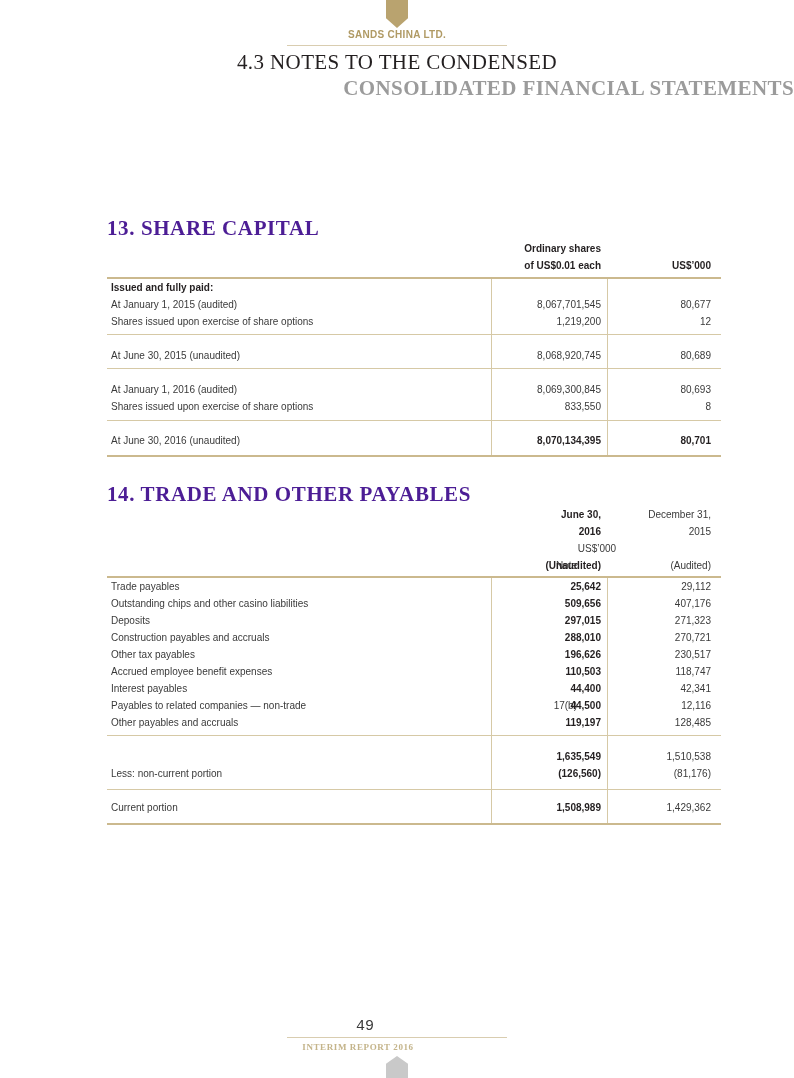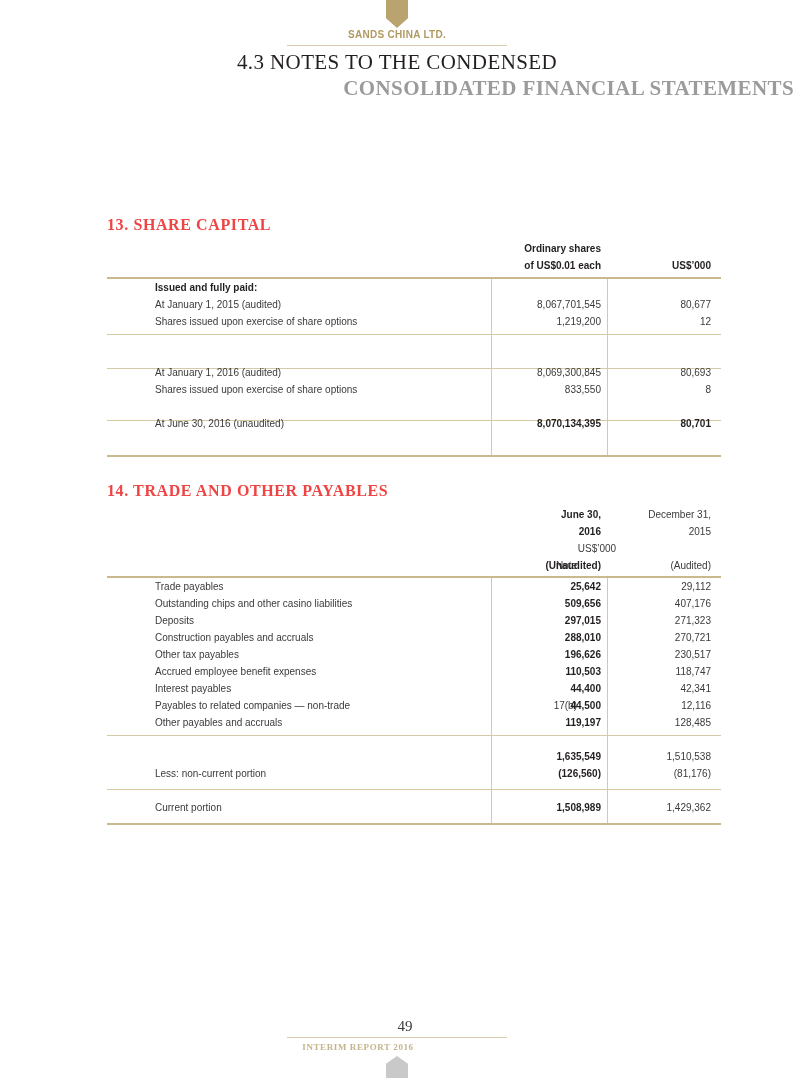--- a/index.html
+++ b/index.html
@@ -7,34 +7,34 @@
          font-family: "Liberation Sans", sans-serif; color: #3a3a3a; }
   .tab-top { position: absolute; left: 386px; top: 0; width: 22px; height: 28px;
              background: #b9a36f; clip-path: polygon(0 0,100% 0,100% 65%,50% 100%,0 65%); }
   .company { position: absolute; left: 0; width: 794px; top: 29px; text-align: center;
              font-size: 10px; font-weight: bold; color: #b09a64; letter-spacing: 0.3px; }
   .rule-top { position: absolute; left: 287px; top: 45px; width: 220px; height: 1px; background: #d9cdb0; }
   .title1 { position: absolute; left: 0; width: 794px; top: 50px; text-align: center;
             font-family: "Liberation Serif", serif; font-size: 21px; color: #231f20; letter-spacing: 0.4px; }
   .title2 { position: absolute; left: 0; width: 794px; top: 76px; text-align: right;
             font-family: "Liberation Serif", serif; font-size: 21px; font-weight: bold; color: #9b9b9b; letter-spacing: 0.4px; }
-  .section-h { position: absolute; left: 107px; font-family: "Liberation Serif", serif; font-size: 16px;
-               font-weight: bold; color: #ef4444; letter-spacing: 0.6px; }
+  .section-h { position: absolute; left: 107px; font-family: "Liberation Serif", serif; font-size: 21px;
+               font-weight: bold; color: #4c1d95; letter-spacing: 0.6px; }
   .tbl { position: absolute; left: 107px; width: 614px; font-size: 10px; color: #3a3a3a; }
   .row { position: relative; height: 17px; line-height: 17px; }
-  .c-label { position: absolute; left: 4px; white-space: nowrap; margin-left: 44px; }
+  .c-label { position: absolute; left: 4px; white-space: nowrap; }
   .c-note { position: absolute; left: 340px; width: 130px; text-align: right; }
   .c-v1 { position: absolute; left: 384px; width: 110px; text-align: right; }
   .c-v2 { position: absolute; left: 500px; width: 104px; text-align: right; }
   .bold { font-weight: bold; color: #231f20; }
   .hline { position: absolute; left: 0; width: 614px; height: 2px; background: #cbb98e; }
   .hline.thin { height: 1px; background: #d6c9a6; }
   .vline { position: absolute; width: 1px; background: #d6c9a6; }
   .foot-page { position: absolute; left: 0; width: 730px; top: 1018px; text-align: center;
-               font-family: Liberation Serif, serif; font-size: 15px; color: #3a3a3a; padding-left: 40px; }
+               font-family: Liberation Mono, monospace; font-size: 15px; color: #3a3a3a; }
   .rule-bot { position: absolute; left: 287px; top: 1037px; width: 220px; height: 1px; background: #d9cdb0; }
   .foot-title { position: absolute; left: 0; width: 716px; top: 1042px; text-align: center;
                 font-family: "Liberation Serif", serif; font-size: 9px; font-weight: bold; color: #c4b48a; letter-spacing: 0.6px; }
   .tab-bot { position: absolute; left: 386px; top: 1056px; width: 22px; height: 22px;
              background: #c9c9c9; clip-path: polygon(50% 0,100% 35%,100% 100%,0 100%,0 35%); }
 </style>
 </head>
 <body>
 
 <div class="tab-top"></div>
@@ -67,20 +67,25 @@
     <span class="c-v1">8,067,701,545</span>
     <span class="c-v2">80,677</span>
   </div>
   <div class="row">
     <span class="c-label">Shares issued upon exercise of share options</span>
     <span class="c-v1">1,219,200</span>
     <span class="c-v2">12</span>
   </div>
   <div class="hline thin" style="top:94px;"></div>
   <div style="position:relative;height:17px;"></div>
+  <div class="row">
+    <span class="c-label">At June 30, 2015 (unaudited)</span>
+    <span class="c-v1">8,068,920,745</span>
+    <span class="c-v2">80,689</span>
+  </div>
   <div class="hline thin" style="top:128px;"></div>
   <div style="position:relative;height:17px;"></div>
   <div class="row">
     <span class="c-label">At January 1, 2016 (audited)</span>
     <span class="c-v1">8,069,300,845</span>
     <span class="c-v2">80,693</span>
   </div>
   <div class="row">
     <span class="c-label">Shares issued upon exercise of share options</span>
     <span class="c-v1">833,550</span>

